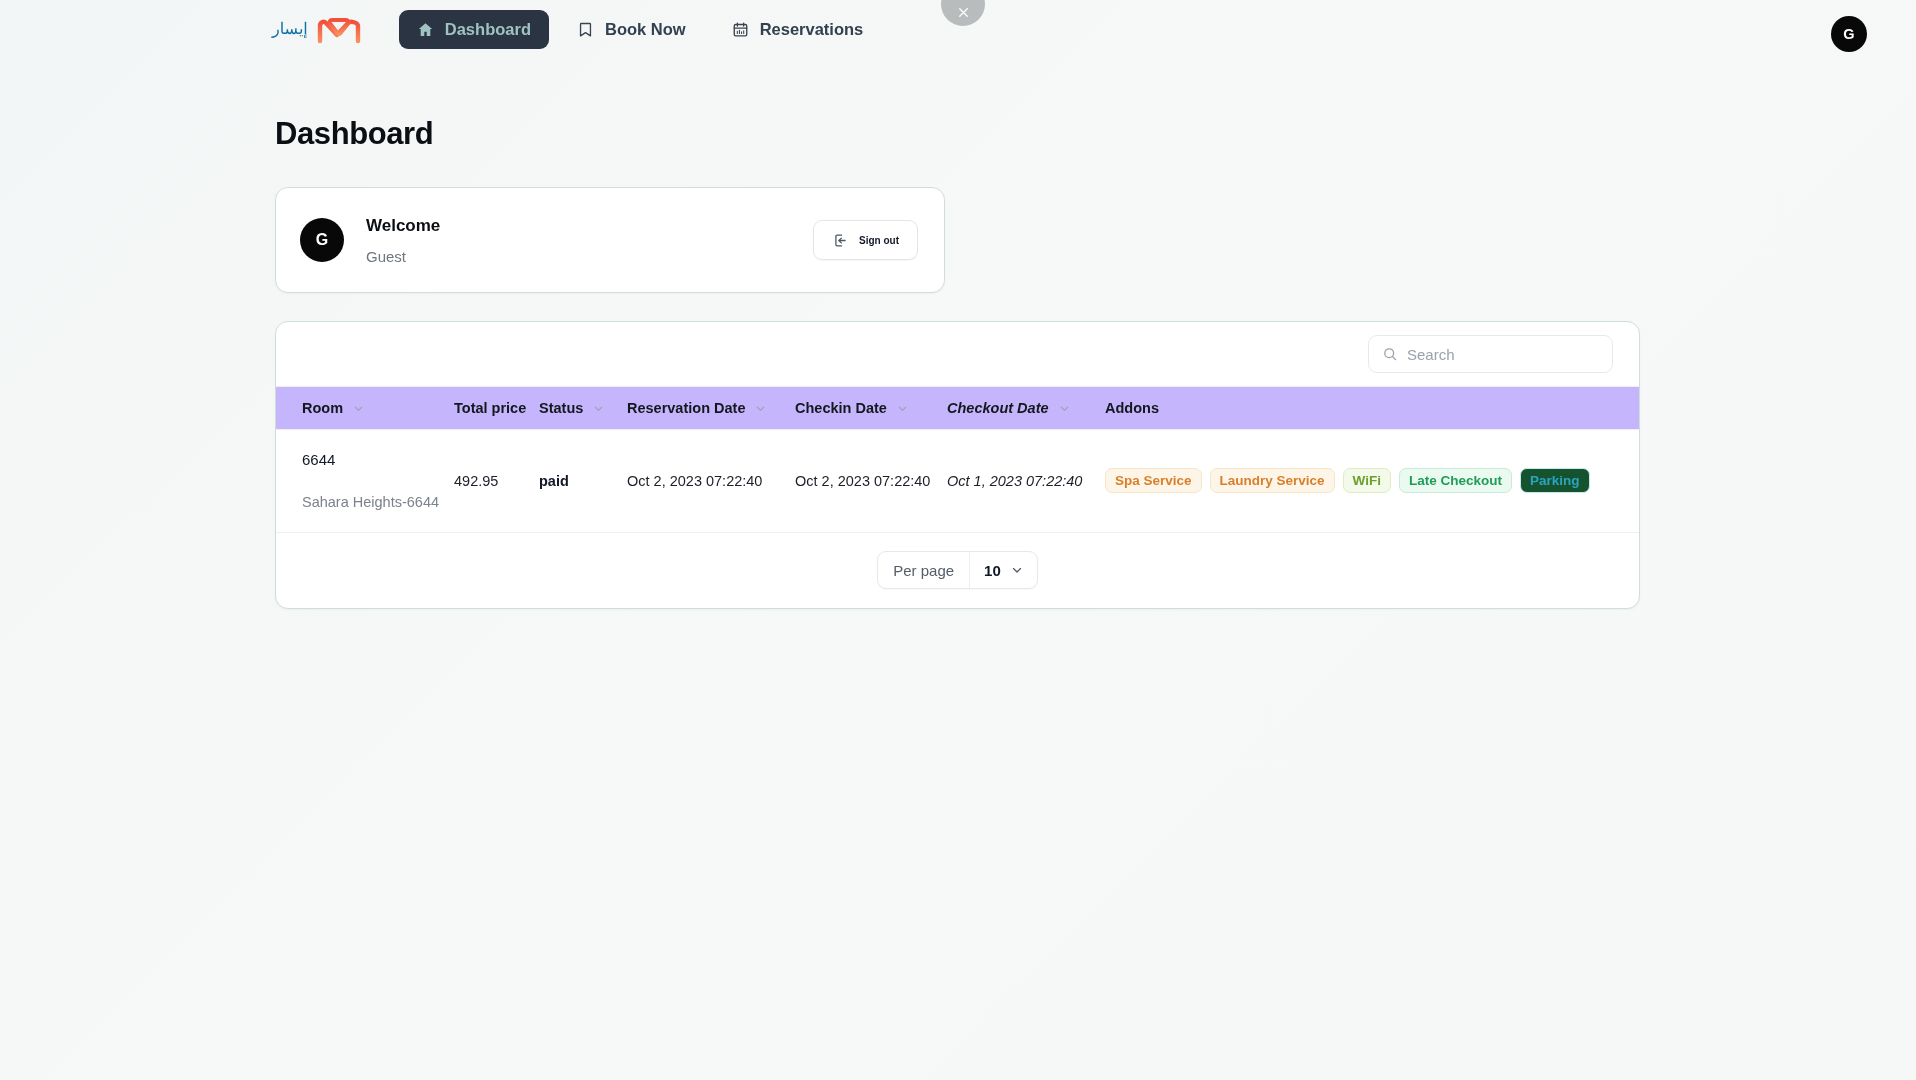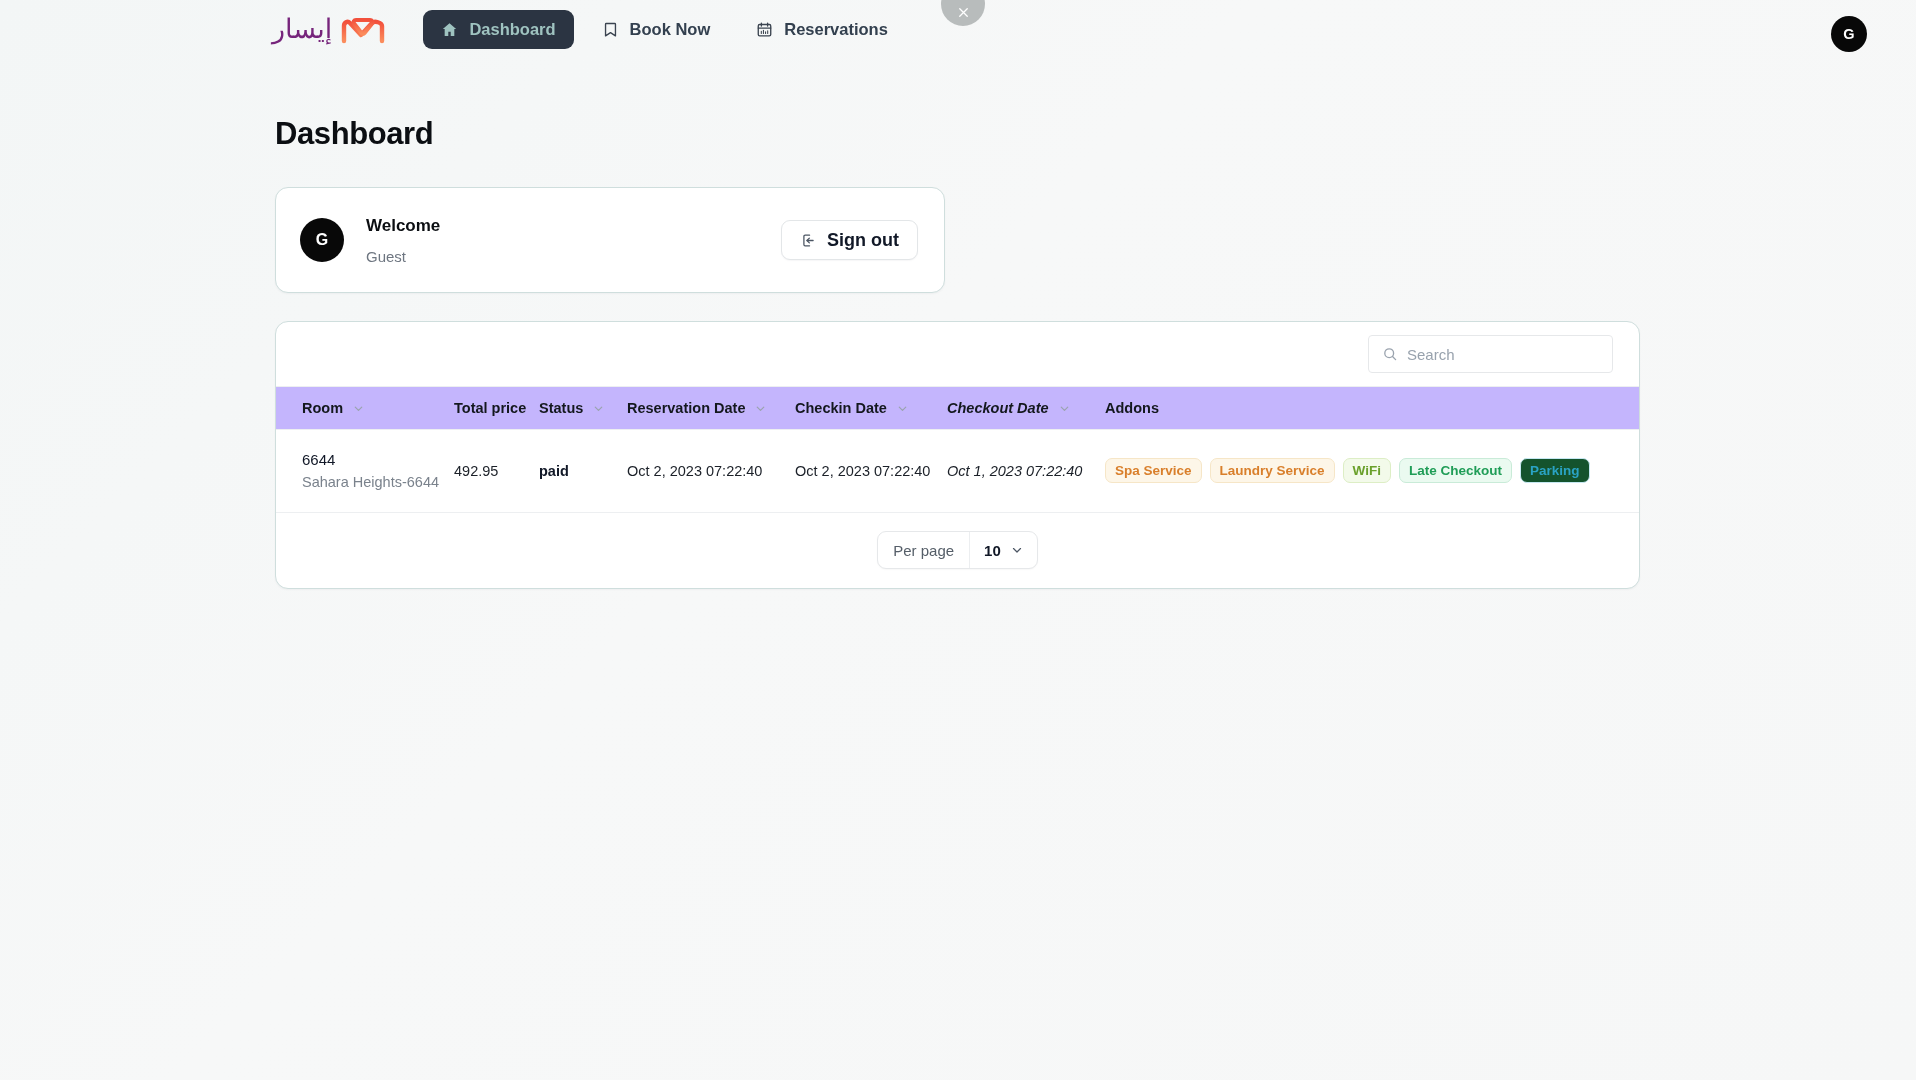--- a/index.html
+++ b/index.html
@@ -37,22 +37,22 @@
 
   .brand {
     display: flex;
     align-items: center;
     gap: 9px;
     margin-right: 38px;
     user-select: none;
   }
 
   .brand-word {
-    font-size: 27px;
-    color: #701a75;
+    font-size: 16px;
+    color: #0369a1;
     font-family: Liberation Sans, sans-serif;
     line-height: 1;
     letter-spacing: 0;
     direction: rtl;
     font-weight: 500;
     opacity: .95;
   }
 
   .brand-mark { display: block; }
 
@@ -158,21 +158,21 @@
   .signout-btn {
     margin-left: auto;
     display: flex;
     align-items: center;
     gap: 10px;
     height: 40px;
     padding: 0 18px;
     background: #ffffff;
     border: 1px solid #e3e6e8;
     border-radius: 9px;
-    font-size: 18px;
+    font-size: 10px;
     font-weight: 700;
     color: #111827;
     cursor: pointer;
     box-shadow: 0 1px 1.5px rgba(16,24,40,.04);
   }
 
   
   .res-card {
     margin-top: 28px;
     width: 1365px;
@@ -199,21 +199,21 @@
     display: flex;
     align-items: center;
     justify-content: flex-end;
     padding: 0 26px;
   }
 
   .search-box {
     width: 245px;
     height: 38px;
     border: 1px solid #e6e8ea;
-    border-radius: 4px;
+    border-radius: 9px;
     display: flex;
     align-items: center;
     gap: 9px;
     padding: 0 13px;
     background: #fff;
     cursor: text;
   }
 
   .search-input {
     border: 0;
@@ -255,21 +255,21 @@
     font-size: 14.5px;
     color: #1b2028;
     padding: 19px 0;
     vertical-align: middle;
     border-bottom: 1px solid #edeff1;
     white-space: nowrap;
   }
   tbody td.col-room { padding-left: 26px !important; }
 
   .room-no  { font-size: 15px; color: #111827; line-height: 1.45; }
-  .room-nm  { font-size: 14.5px; color: #7a828c; line-height: 1.45; margin-top: 1px; }
+  .room-nm  { font-size: 14.5px; color: #7a828c; line-height: 1.45; margin-top: 21px; }
 
   .status-cell { font-weight: 700; font-size: 14.5px; color: #111827; }
 
   .addons { display: flex; align-items: center; gap: 8px; flex-wrap: nowrap; }
 
   .badge {
     display: inline-flex;
     align-items: center;
     height: 25px;
     padding: 0 9px;

